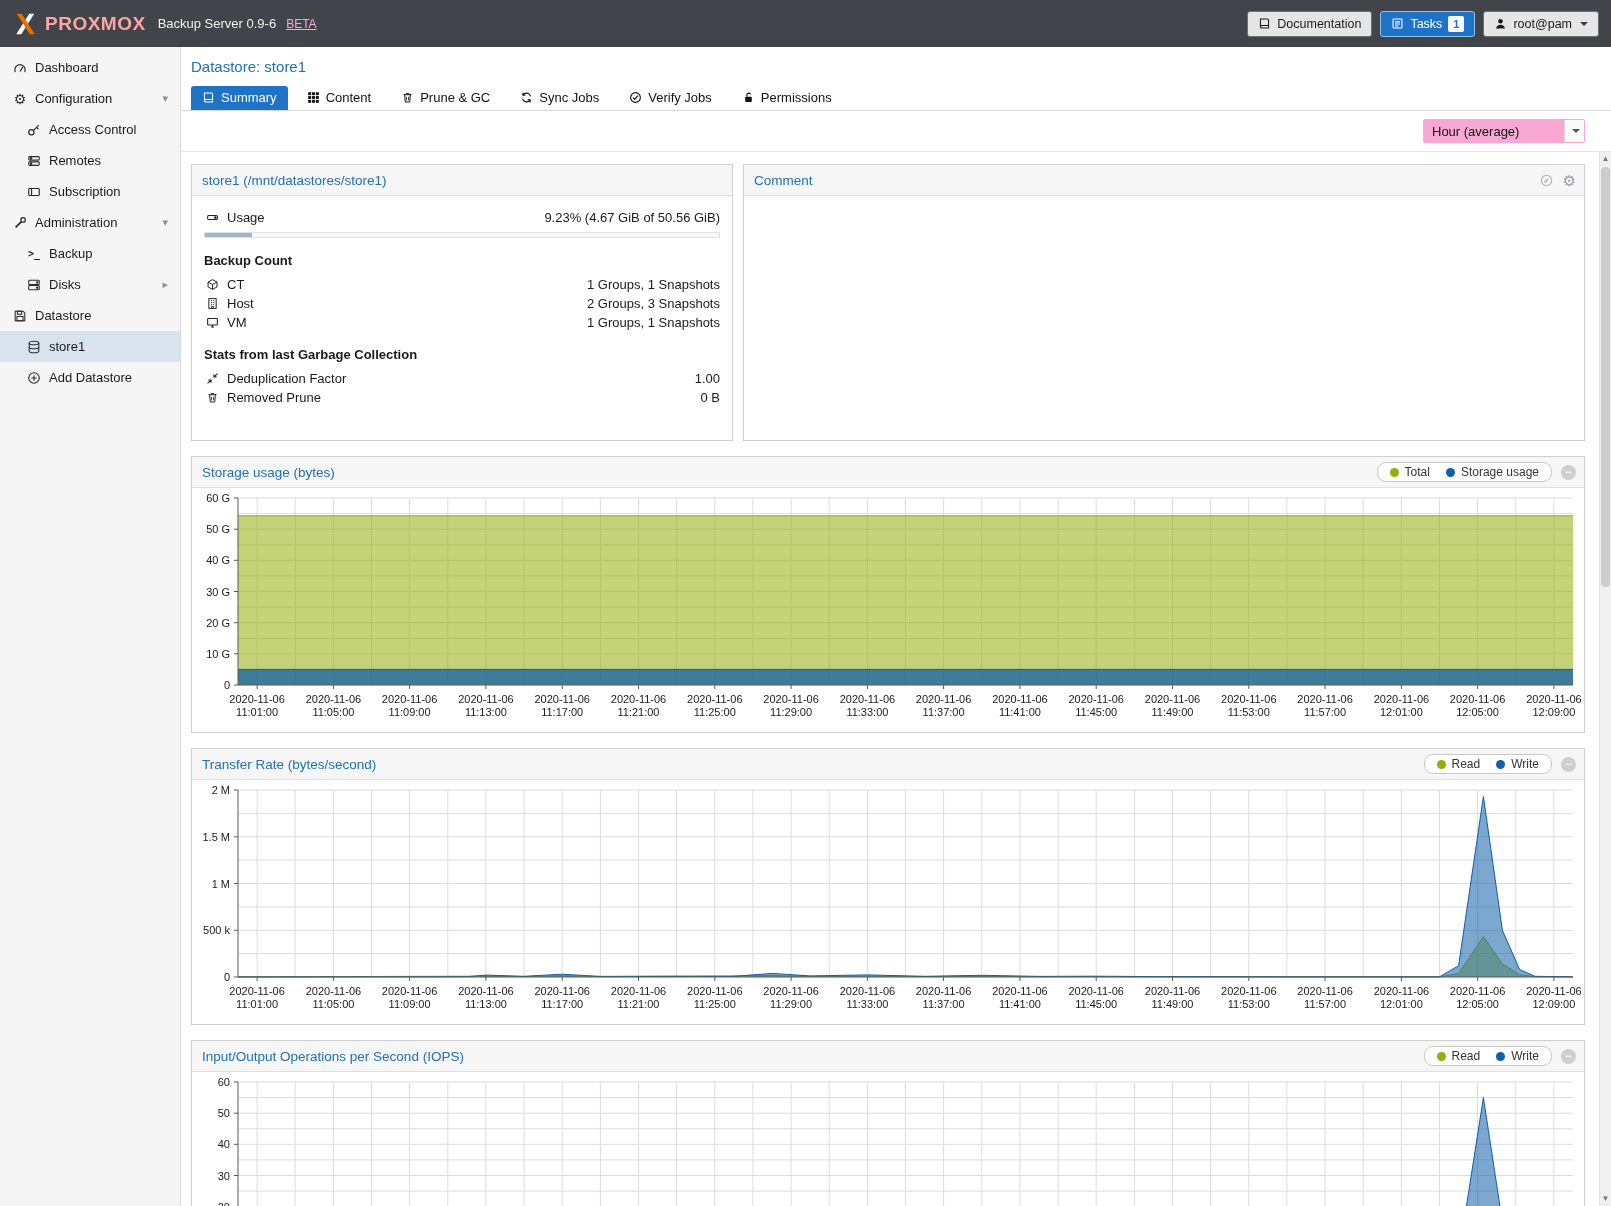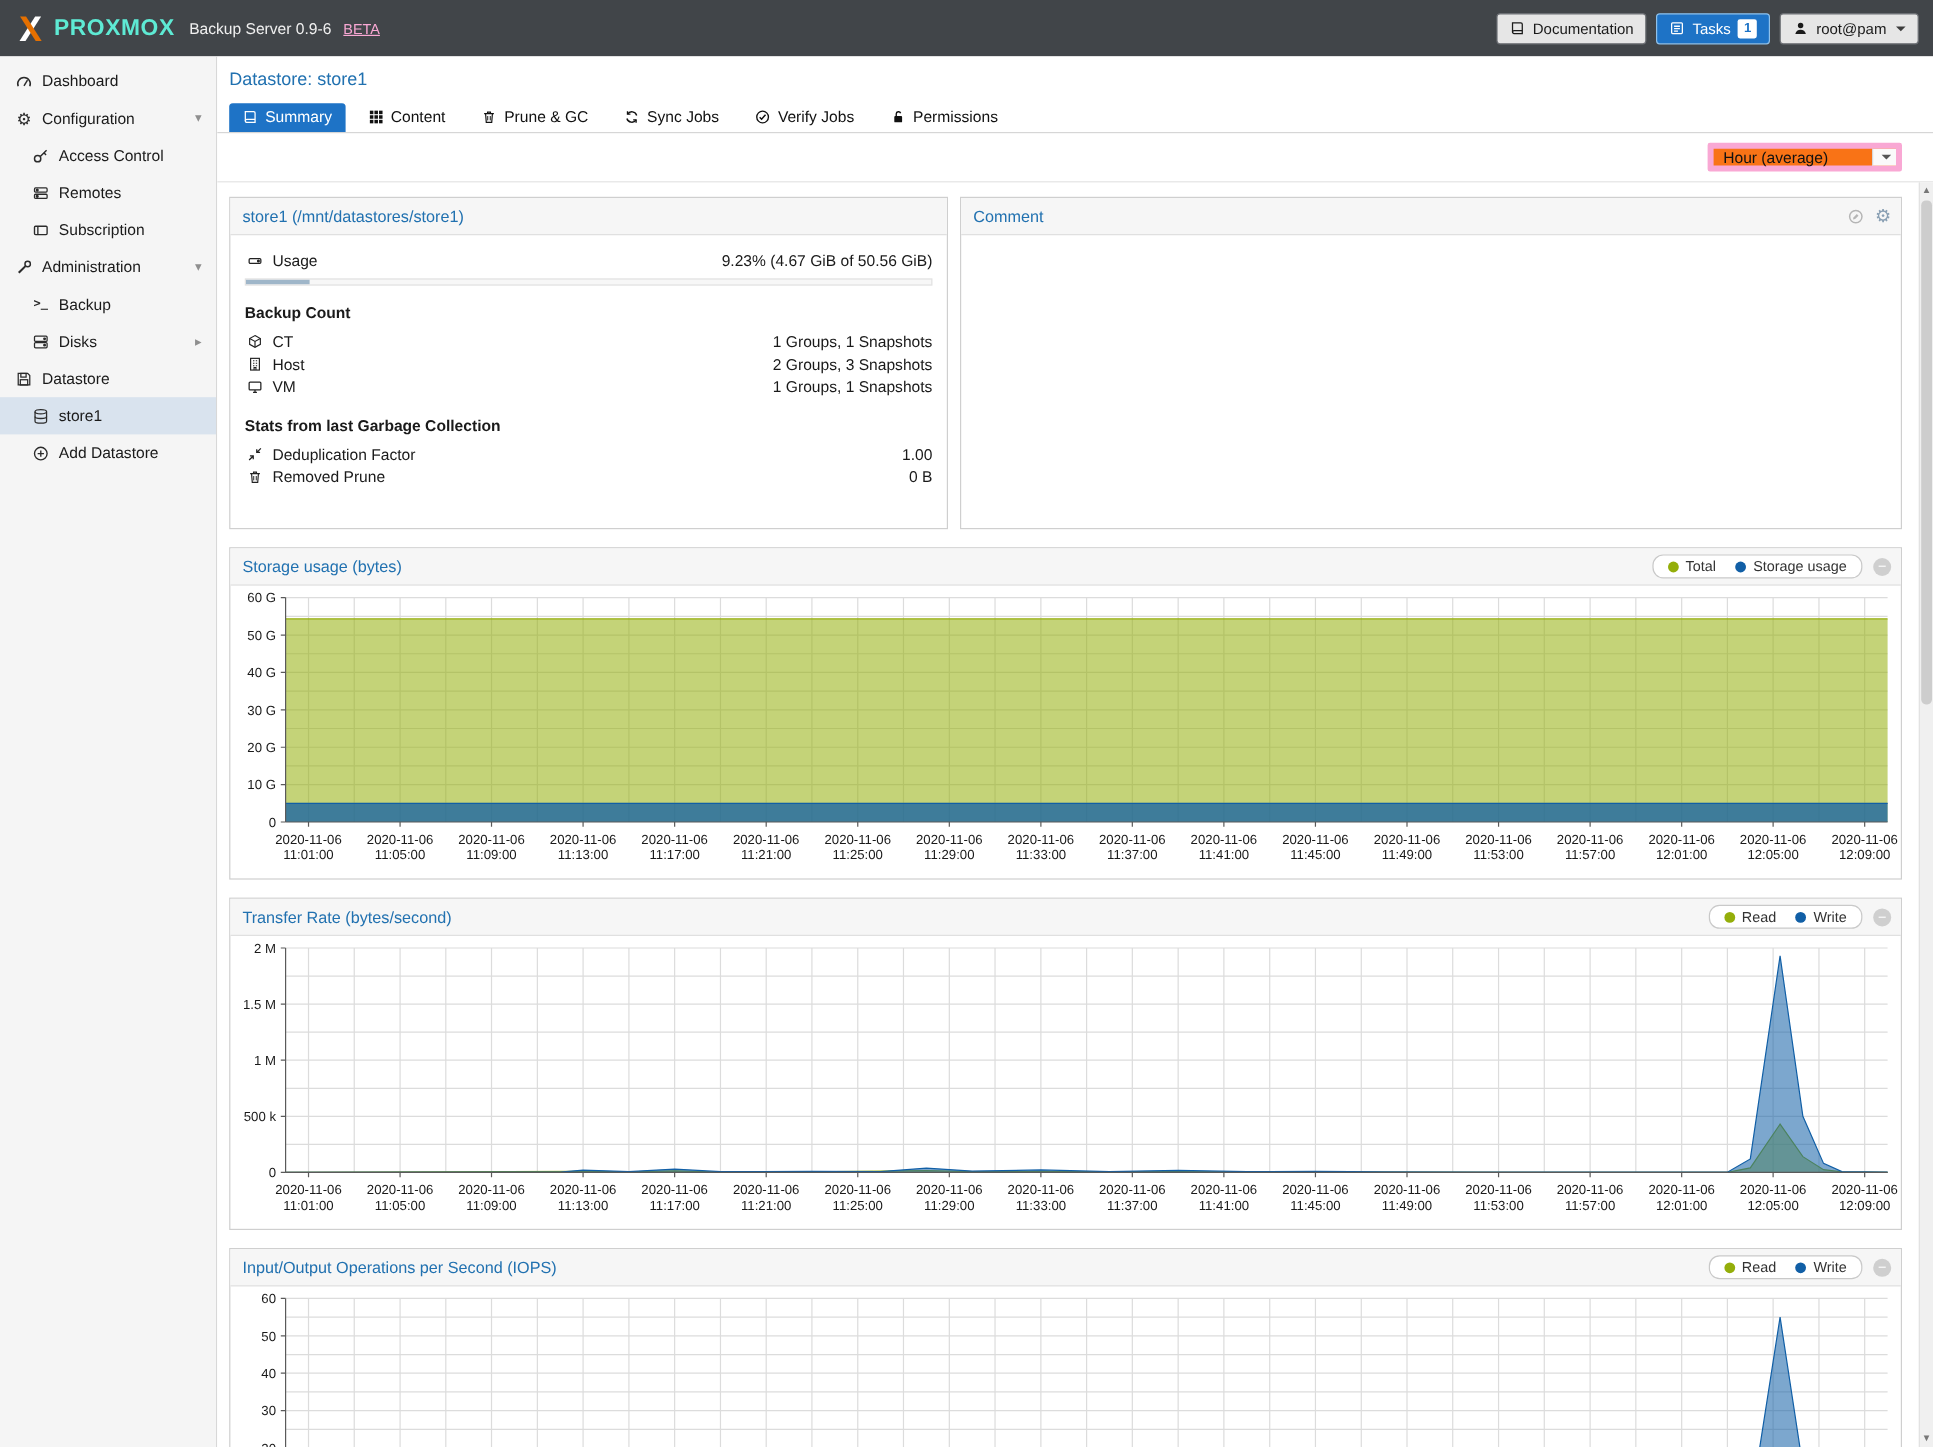--- a/index.html
+++ b/index.html
@@ -4,21 +4,21 @@
 <style>
 *{box-sizing:border-box;margin:0;padding:0}
 html,body{width:1611px;height:1206px;overflow:hidden;background:#fff;color:#1a1a1a;
   font-family:"Liberation Sans",sans-serif;font-size:13px}
 a{cursor:pointer}
 svg{display:block}
 
 
 header{height:47px;background:#414549;display:flex;align-items:center;justify-content:space-between;padding:0 12px}
 .brand{display:flex;align-items:center;gap:6px}
-.brand-name{color:#5eead4;font-weight:700;font-size:19px;letter-spacing:.5px}
+.brand-name{color:#fca5a5;font-weight:700;font-size:19px;letter-spacing:.5px}
 .product{color:#f0f0f0;font-size:13px;margin-left:6px}
 .beta{color:#f9a8d4;font-size:12px;text-decoration:underline;margin-left:4px}
 .hbtns{display:flex;gap:8px;align-items:center}
 .hbtn{display:flex;align-items:center;gap:6px;height:26px;padding:0 10px;border-radius:3px;
   border:1px solid #6d7075;background:#e6e6e6;color:#1a1a1a;font-size:12.5px;cursor:pointer;
   font-family:"Liberation Sans",sans-serif}
 .hbtn svg{width:13px;height:13px}
 .hbtn.tasks{background:#1e73c6;border-color:#8fc1ea;color:#fff}
 .badge{background:#fff;color:#1e73c6;font-weight:700;border-radius:2px;padding:0 5px;font-size:11px;line-height:16px}
 .tri-down{width:0;height:0;border-left:4px solid transparent;border-right:4px solid transparent;border-top:4px solid #3c3c3c;display:inline-block;margin-left:2px}
@@ -34,30 +34,30 @@
 .term{font-family:"DejaVu Sans Mono",monospace;font-size:10px;font-weight:700}
 .expander{margin-left:auto;margin-right:12px;color:#8f8f8f;font-size:11px}
 .main{flex:1;position:relative;display:flex;flex-direction:column;background:#fff;overflow:hidden}
 
 .page-title{color:#2171b0;font-size:15px;padding:11px 0 8px 10px;height:37px}
 .tabbar{display:flex;gap:8px;padding-left:10px;border-bottom:1px solid #d6d6d6;align-items:flex-end;height:27px}
 .tab{display:flex;align-items:center;gap:6px;padding:4px 11px 5px;border-radius:3px 3px 0 0;font-size:13px;cursor:pointer;color:#111}
 .tab svg{width:13px;height:13px}
 .tab.active{background:#1e73c6;color:#fff}
 .toolbar-row{display:flex;justify-content:flex-end;padding:8px 26px 8px 10px;border-bottom:1px solid #e4e4e4;height:41px}
-.combo{display:flex;align-items:center;border:5px solid #f9a8d4;border-radius:2px;height:24px;width:162px;background:#f97316;cursor:pointer}
+.combo{display:flex;align-items:center;border:1px solid #f9a8d4;border-radius:2px;height:24px;width:162px;background:#f9a8d4;cursor:pointer}
 .combo .val{flex:1;padding:0 8px;color:#111}
 .combo .trig{width:20px;height:100%;display:flex;align-items:center;justify-content:center;border-left:1px solid #d8d8d8;background:#fafafa}
 
 .content-scroll{flex:1;padding:12px 26px 0 10px;overflow:hidden}
 .top-row{display:flex;gap:10px}
 .panel{border:1px solid #cfcfcf;background:#fff}
 .panel-header{height:31px;display:flex;align-items:center;justify-content:space-between;padding:0 8px 0 10px;background:#f6f6f6;border-bottom:1px solid #e0e0e0}
 .panel-title{color:#2171b0;font-size:13.5px}
-.summary-panel{width:599px;height:277px;flex:none}
+.summary-panel{width:542px;height:277px;flex:none}
 .comment-panel{flex:1;height:277px}
 .panel-body{padding:12px 12px}
 .tools{display:flex;align-items:center;gap:9px}
 .tool{color:#b5b5b5;cursor:pointer}
 .tool svg{width:15px;height:15px}
 .gear-glyph{font-size:15px;color:#8aa0b4;line-height:1}
 .tool-collapse{width:15px;height:15px;border-radius:50%;background:#cfcfcf;color:#fff;font-size:12px;line-height:14px;text-align:center;cursor:pointer}
 
 
 .srow{display:flex;align-items:center;height:19px}

